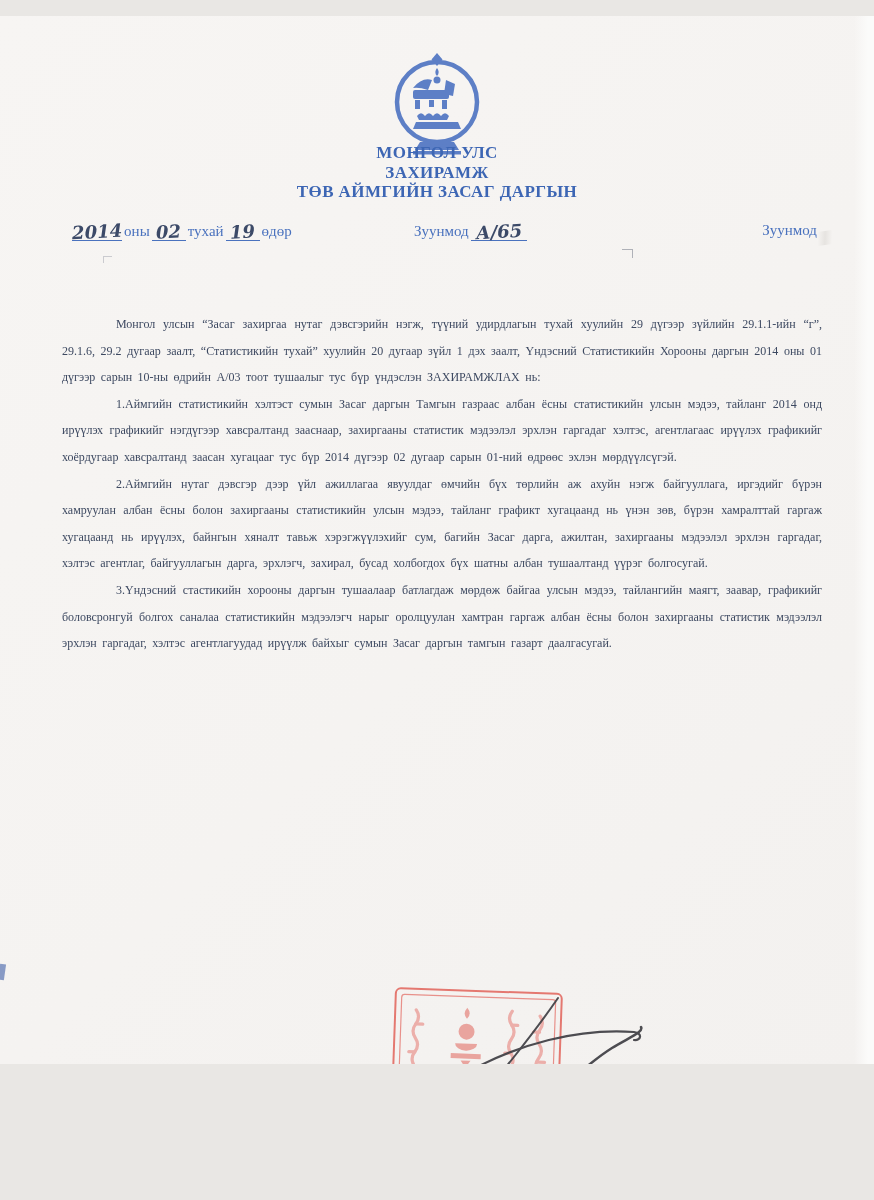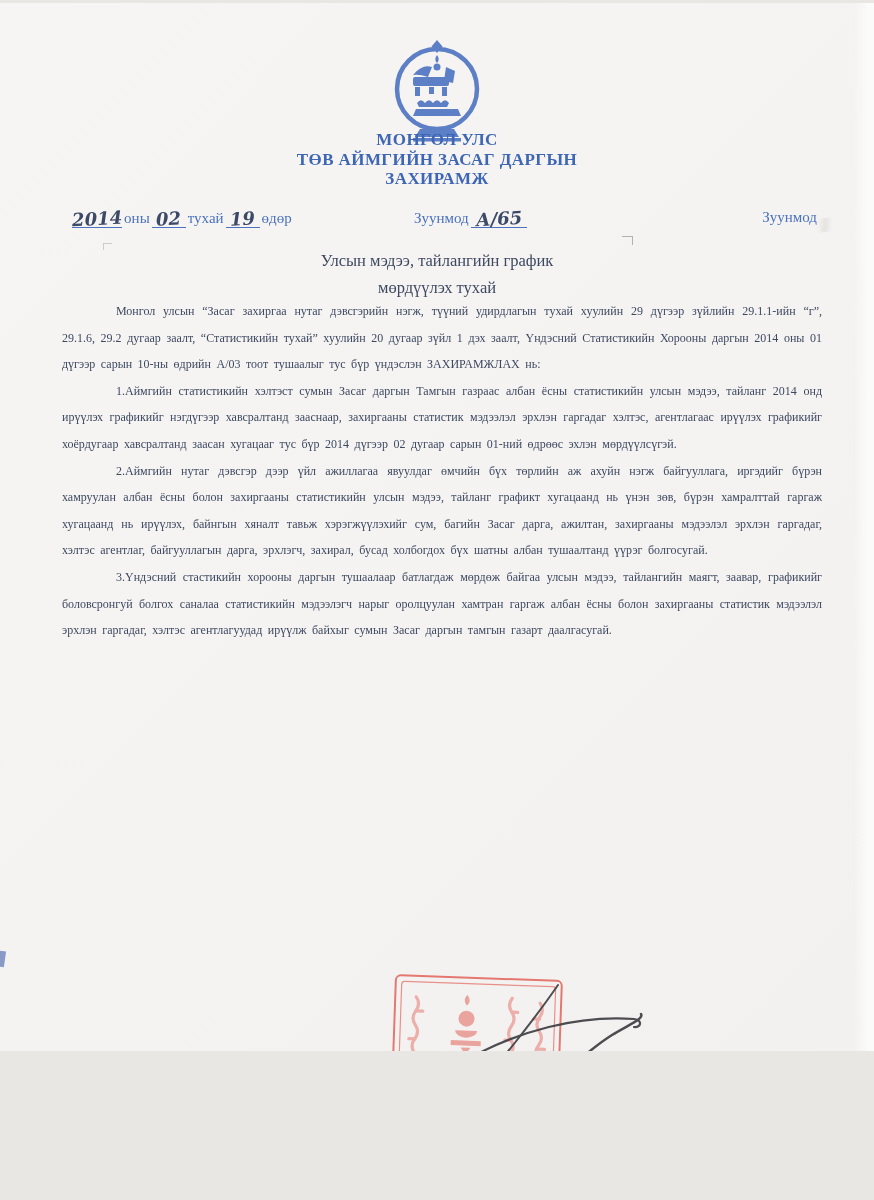--- a/index.html
+++ b/index.html
@@ -1,17 +1,17 @@
 <!DOCTYPE html>
 <html><head>
 <meta charset="utf-8">
 <style>
   html,body{margin:0;padding:0;background:#e9e7e4;}
   .page{
-    position:relative;width:874px;height:1048px;margin:3px auto;overflow:hidden;
+    position:relative;width:874px;height:1048px;margin:16px auto;overflow:hidden;
     background:linear-gradient(135deg,#f7f5f3 0%,#f5f3f1 55%,#f3f1ef 100%);
     font-family:"Liberation Serif","DejaVu Serif",serif;
   }
   
   .emblem{position:absolute;left:384px;top:36px;width:106px;height:104px;}
   .hdr{position:absolute;left:0;top:127px;width:874px;text-align:center;
        color:#3d66b4;font-weight:bold;font-size:17px;line-height:19.5px;letter-spacing:.4px;}
   
   .meta{position:absolute;left:0;top:203px;width:874px;height:30px;color:#4a72be;font-size:15px;}
   .meta .grp-left{position:absolute;left:72px;top:0;}
@@ -74,38 +74,34 @@
       <rect x="58" y="48" width="5" height="9"></rect>
       <path d="M33 64 q4 -5.5 8 0 q4 -5.5 8 0 q4 -5.5 8 0 q4 -5.5 8 0 l-2 4 h-28 z"></path>
       <path d="M32 70 h42 l3 7 h-48 z"></path>
       <path d="M36 90 h34 l5 8 h-44 z"></path>
       <rect x="29" y="99" width="48" height="3.5"></rect>
     </g>
   </svg>
 
   <div class="hdr">
     <div>МОНГОЛ УЛС</div>
+    <div>ЗАХИРАМЖ</div>
     <div>ТӨВ АЙМГИЙН ЗАСАГ ДАРГЫН</div>
-    <div>ЗАХИРАМЖ</div>
   </div>
 
   <div class="meta">
     <div class="grp-left">
       <span class="slot w1"><span class="hand">2014</span></span><span class="lbl">оны</span><span class="slot w2"><span class="hand">02</span></span><span class="lbl">тухай</span><span class="slot w2"><span class="hand">19</span></span><span class="lbl">өдөр</span>
     </div>
     <div class="grp-center">
       <span class="lbl">Зуунмод</span><span class="slot w3"><span class="hand">А/65</span></span>
     </div>
     <div class="grp-right">Зуунмод</div>
   </div>
 
-  <div class="title">
-    <div>Улсын мэдээ, тайлангийн график</div>
-    <div>мөрдүүлэх тухай</div>
-  </div>
 
   <div class="bodytext">
     <p>Монгол улсын “Засаг захиргаа нутаг дэвсгэрийн нэгж, түүний удирдлагын тухай хуулийн 29 дүгээр зүйлийн 29.1.1-ийн “г”, 29.1.6, 29.2 дугаар заалт, “Статистикийн тухай” хуулийн 20 дугаар зүйл 1 дэх заалт, Үндэсний Статистикийн Хорооны даргын 2014 оны 01 дүгээр сарын 10-ны өдрийн А/03 тоот тушаалыг тус бүр үндэслэн ЗАХИРАМЖЛАХ нь:</p>
     <p>1.Аймгийн статистикийн хэлтэст сумын Засаг даргын Тамгын газраас албан ёсны статистикийн улсын мэдээ, тайланг 2014 онд ирүүлэх графикийг нэгдүгээр хавсралтанд зааснаар, захиргааны статистик мэдээлэл эрхлэн гаргадаг хэлтэс, агентлагаас ирүүлэх графикийг хоёрдугаар хавсралтанд заасан хугацааг тус бүр 2014 дүгээр 02 дугаар сарын 01-ний өдрөөс эхлэн мөрдүүлсүгэй.</p>
     <p>2.Аймгийн нутаг дэвсгэр дээр үйл ажиллагаа явуулдаг өмчийн бүх төрлийн аж ахуйн нэгж байгууллага, иргэдийг бүрэн хамруулан албан ёсны болон захиргааны статистикийн улсын мэдээ, тайланг графикт хугацаанд нь үнэн зөв, бүрэн хамралттай гаргаж хугацаанд нь ирүүлэх, байнгын хяналт тавьж  хэрэгжүүлэхийг сум, багийн Засаг дарга, ажилтан, захиргааны  мэдээлэл эрхлэн гаргадаг, хэлтэс агентлаг, байгууллагын дарга, эрхлэгч, захирал, бусад холбогдох бүх шатны албан тушаалтанд үүрэг болгосугай.</p>
     <p>3.Үндэсний стастикийн хорооны даргын тушаалаар батлагдаж мөрдөж байгаа улсын мэдээ, тайлангийн маягт, заавар, графикийг боловсронгуй болгох саналаа статистикийн мэдээлэгч нарыг оролцуулан хамтран гаргаж албан ёсны болон захиргааны статистик мэдээлэл эрхлэн гаргадаг, хэлтэс агентлагуудад ирүүлж байхыг сумын Засаг даргын тамгын газарт даалгасугай.</p>
   </div>
 
   <svg class="stamp" viewBox="0 0 172 176">
     <g stroke="#e2635a" fill="none" stroke-width="2">

